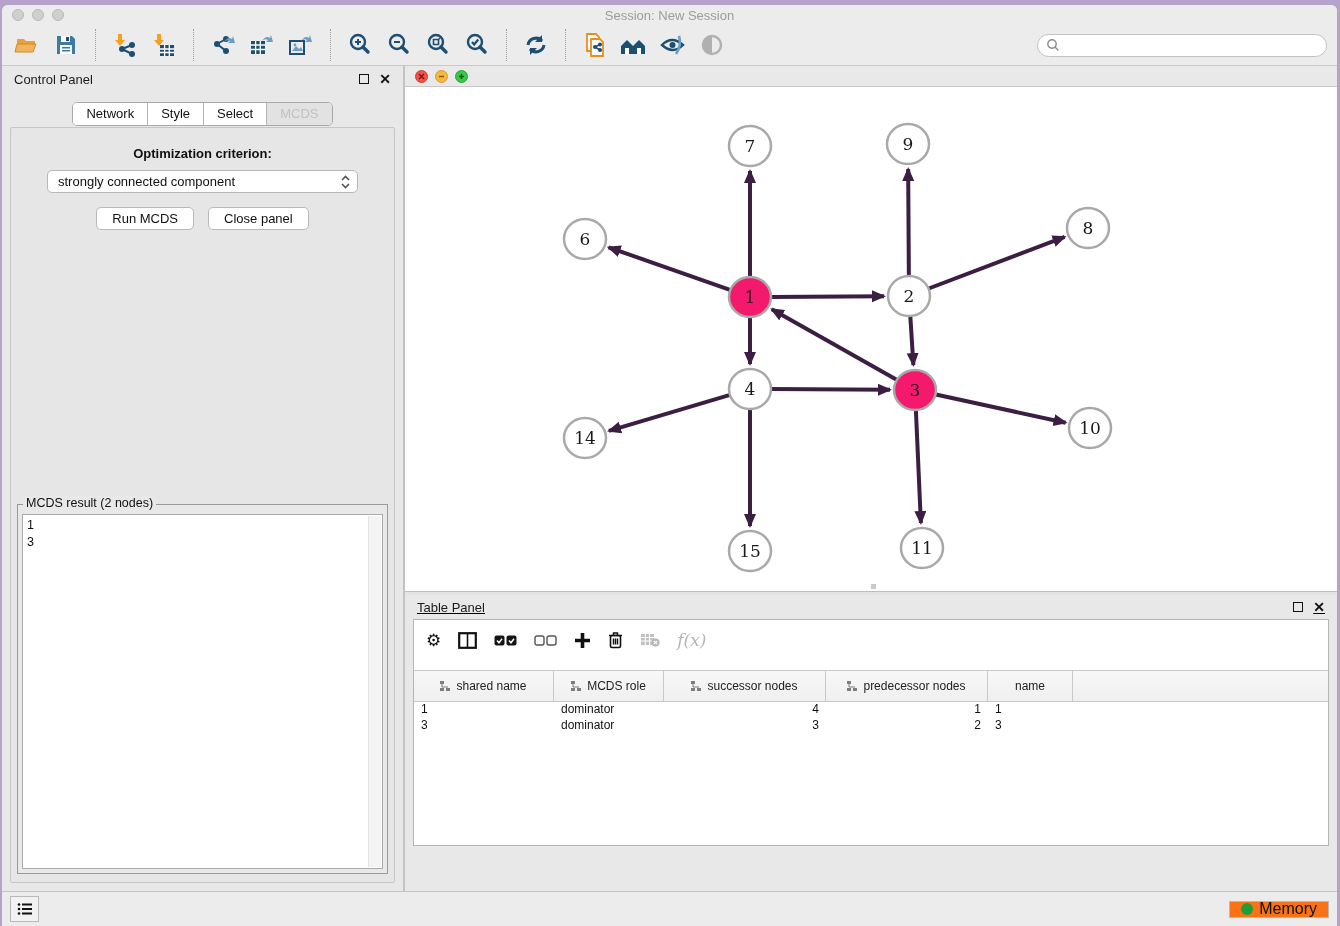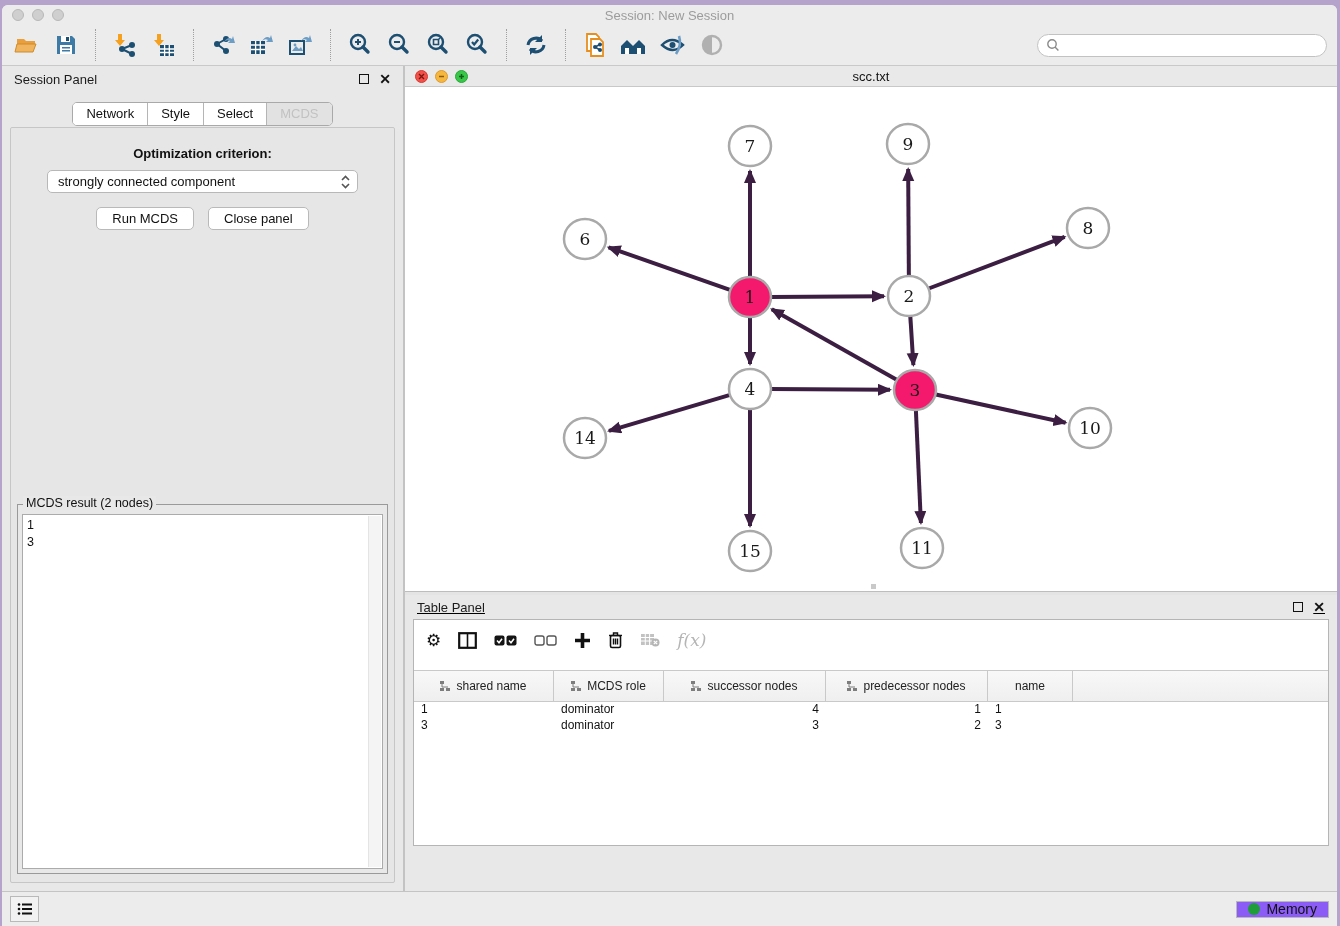--- a/index.html
+++ b/index.html
@@ -111,22 +111,22 @@
   .num { text-align:right; }
 
   .tp-tabs { margin-top:13px; display:flex; justify-content:center; }
 
   
   .status-bar { height:35px; background:#ececec; border-top:1px solid #c4c4c4;
     display:flex; align-items:center; padding:0 8px; }
   .list-btn { width:29px; height:26px; border:1px solid #b9b9b9; background:#f2f2f2;
     display:flex; align-items:center; justify-content:center; }
   .memory-btn { margin-left:auto; height:17px; border:1px solid #b9b9b9;
-    background:#8b5cf6; display:flex; align-items:center; gap:6px; padding:0 11px;
-    font-size:14px; color:#111; }
+    background:#f97316; display:flex; align-items:center; gap:6px; padding:0 11px;
+    font-size:16px; color:#111; }
   .mem-dot { width:12px; height:12px; border-radius:50%; background:#1f9d38; }
 </style>
 </head>
 <body>
 
 <div class="frame">
 <div class="window">
 
   <div class="titlebar">
     <div class="tl-dots">
@@ -272,21 +272,21 @@
         <path d="M9 9 l3.4 3.4" stroke="#8a8a8a" stroke-width="1.4"></path>
       </svg>
       <input class="search-input" placeholder="" style="">
     </div>
   </div>
 
   <div class="main">
 
     <div class="control-panel">
       <div class="cp-header">
-        <span class="panel-title">Session Panel</span>
+        <span class="panel-title">Control Panel</span>
         <span class="panel-icons">
           <span class="float-icon"></span>
           <span class="close-icon">✕</span>
         </span>
       </div>
       <div class="tabs-row">
         <div class="tabgroup">
           <span class="tab">Network</span>
           <span class="tab">Style</span>
           <span class="tab">Select</span>
@@ -332,21 +332,20 @@
               <svg width="7" height="7" viewBox="0 0 7 7">
                 <path d="M1 3.5 h5" stroke="#8a5a12" stroke-width="1.6"></path>
                   </svg>
                 </span>
             <span class="tl tl-green">
               <svg width="7" height="7" viewBox="0 0 7 7">
                 <path d="M3.5 1 v5 M1 3.5 h5" stroke="#115f16" stroke-width="1.5"></path>
                   </svg>
                 </span>
           </div>
-          <div class="net-title">scc.txt</div>
         </div>
         <div class="net-canvas">
           <svg width="930" height="504" viewBox="0 0 930 504">
             <defs>
               <marker id="arrow" markerUnits="userSpaceOnUse" markerWidth="16" markerHeight="14" refX="12" refY="6" orient="auto">
                 <path d="M0,0 L14,6 L0,12 Z" fill="#3b1e42"></path>
               </marker>
             </defs>
             <g id="edge-layer">
                   <line x1="345" y1="191" x2="345" y2="84" stroke="#3b1e42" stroke-width="4" marker-end="url(#arrow)"></line>

